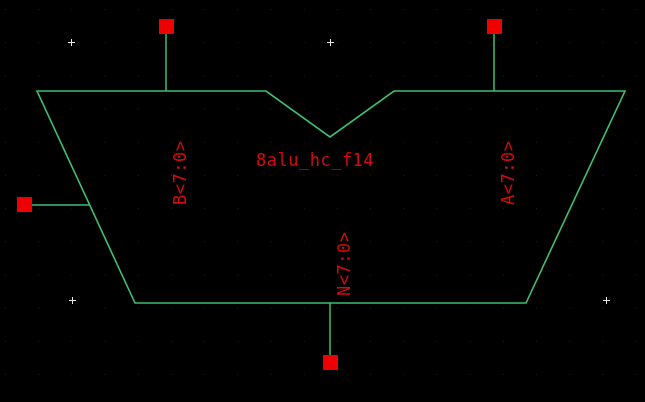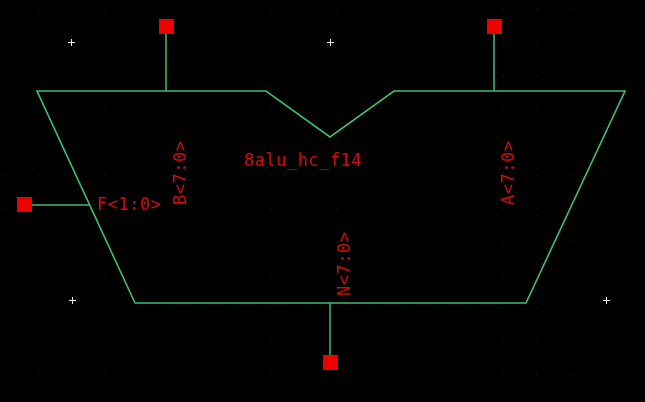--- a/index.html
+++ b/index.html
@@ -82,27 +82,26 @@
     <line x1="494" y1="27" x2="494" y2="91" stroke="#3fbf6f" stroke-width="1.5"></line>
     <line x1="24" y1="205" x2="90" y2="205" stroke="#3fbf6f" stroke-width="1.5"></line>
     <line x1="330" y1="303" x2="330" y2="358" stroke="#3fbf6f" stroke-width="1.5"></line>
   </svg>
 
   <div class="pin-square" style="left:159px; top:19px; width:15px; height:15px;"></div>
   <div class="pin-square" style="left:487px; top:19px; width:15px; height:15px;"></div>
   <div class="pin-square" style="left:17px; top:197px; width:15px; height:15px;"></div>
   <div class="pin-square" style="left:323px; top:355px; width:15px; height:15px;"></div>
 
-  <div class="label" style="left:244px; top:152px;">8alu_hc_f14</div>
+  <div class="label" style="left:256px; top:152px;">8alu_hc_f14</div>
 
   <div class="label rot" style="left:172px; top:205px;">B&lt;7:0&gt;</div>
 
   <div class="label rot" style="left:500px; top:205px;">A&lt;7:0&gt;</div>
 
-  <div class="label" style="left:97px; top:196px;">F&lt;1:0&gt;</div>
 
   <div class="label rot" style="left:336px; top:296px;">N&lt;7:0&gt;</div>
 
   <div class="cursor-cross" style="left:68px; top:39px;"></div>
   <div class="cursor-cross" style="left:327px; top:39px;"></div>
   <div class="cursor-cross" style="left:603px; top:297px;"></div>
   <div class="cursor-cross" style="left:69px; top:297px;"></div>
 
 </div>
 

